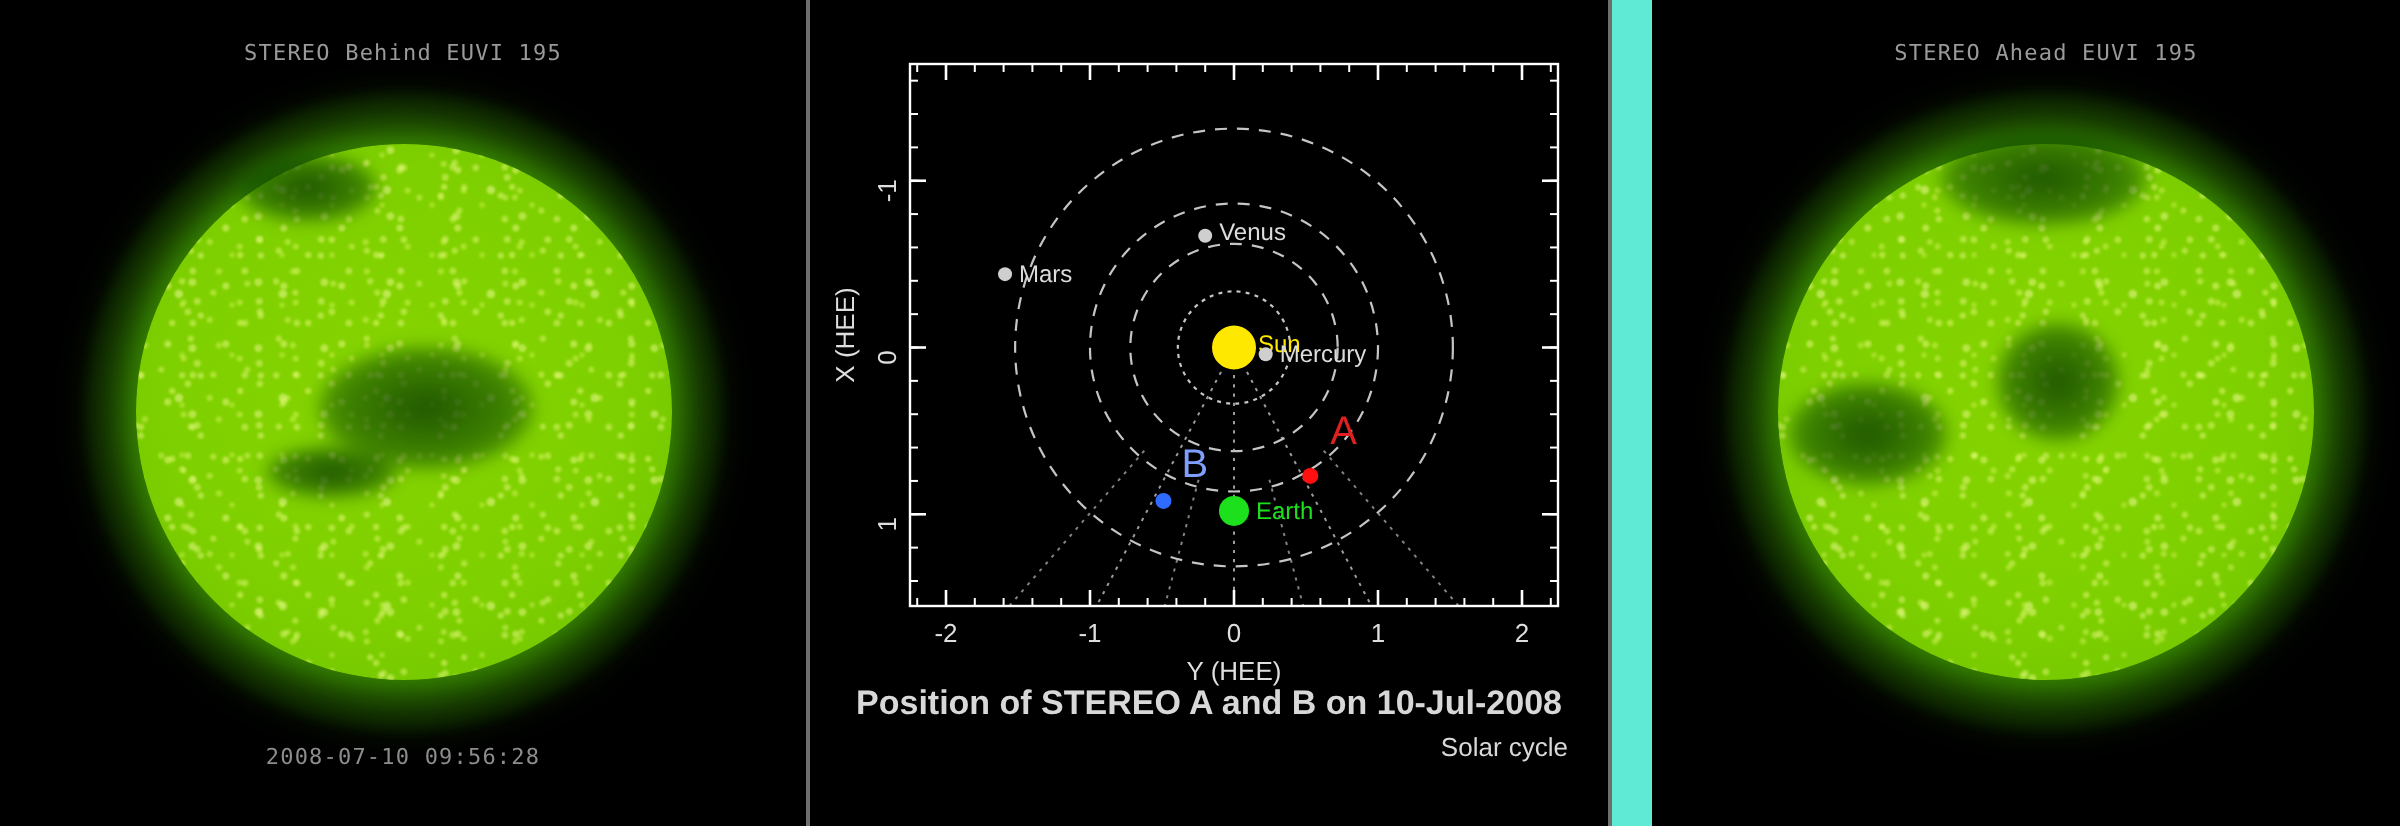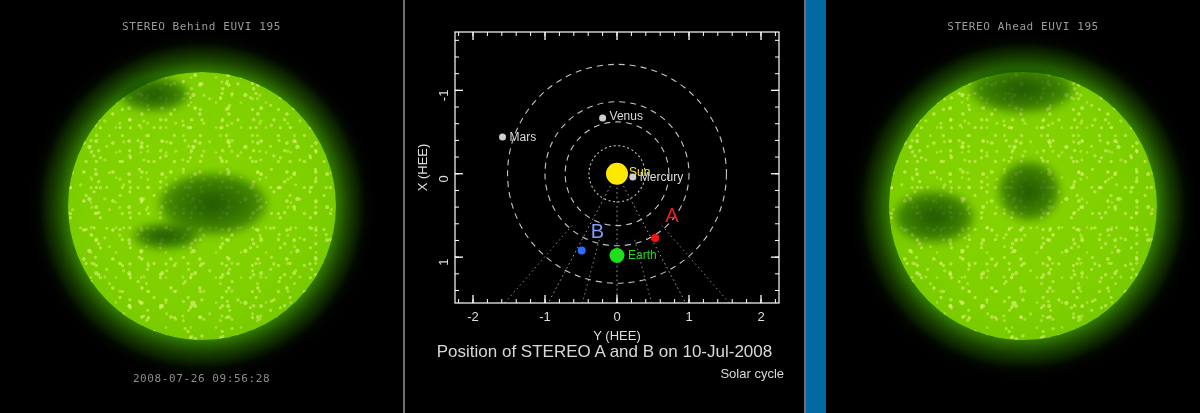--- a/index.html
+++ b/index.html
@@ -10,21 +10,21 @@
   body {
     width: 1200px;
     height: 413px;
     overflow: hidden;
     font-family: "Liberation Sans", sans-serif;
   }
   #root {
     position: relative;
     width: 1200px;
     height: 413px;
-    background: #0369a1;
+    background: #5eead4;
   }
 
   
   .panel {
     position: absolute;
     top: 0;
     height: 413px;
     background: #000000;
     overflow: hidden;
   }
@@ -172,20 +172,21 @@
     position: absolute;
     color: #d8d8d8;
     font-family: "Liberation Sans", sans-serif;
     white-space: nowrap;
   }
   .plot-title-1 {
     left: 0; width: 399px;
     top: 342px;
     text-align: center;
     font-size: 17px;
+    font-weight: bold;
   }
   .plot-title-2 {
     left: 0; width: 379px;
     top: 366px;
     text-align: right;
     font-size: 13px;
   }
 </style>
 </head>
 <body>
@@ -197,21 +198,21 @@
 
     <div class="sun-wrap">
       <div class="sun-halo"></div>
       <div class="sun-disk"></div>
       <div class="sun-texture"></div>
       <div class="coronal-hole" style="left:82px; top:36px; width:70px; height:34px;"></div>
       <div class="coronal-hole" style="left:122px; top:132px; width:108px; height:62px;"></div>
       <div class="coronal-hole" style="left:96px; top:182px; width:66px; height:26px;"></div>
     </div>
 
-    <div class="euvi-timestamp">2008-07-26 09:56:28</div>
+    <div class="euvi-timestamp">2008-07-10 09:56:28</div>
   </div>
 
   <div class="divider" id="divider-left"></div>
 
   <div class="panel" id="panel-orbit">
     <svg id="orbit-svg" viewBox="0 0 399 413">
         <defs>
           <clipPath id="plotclip">
             <rect x="50" y="32" width="324" height="271"></rect>
           </clipPath>

